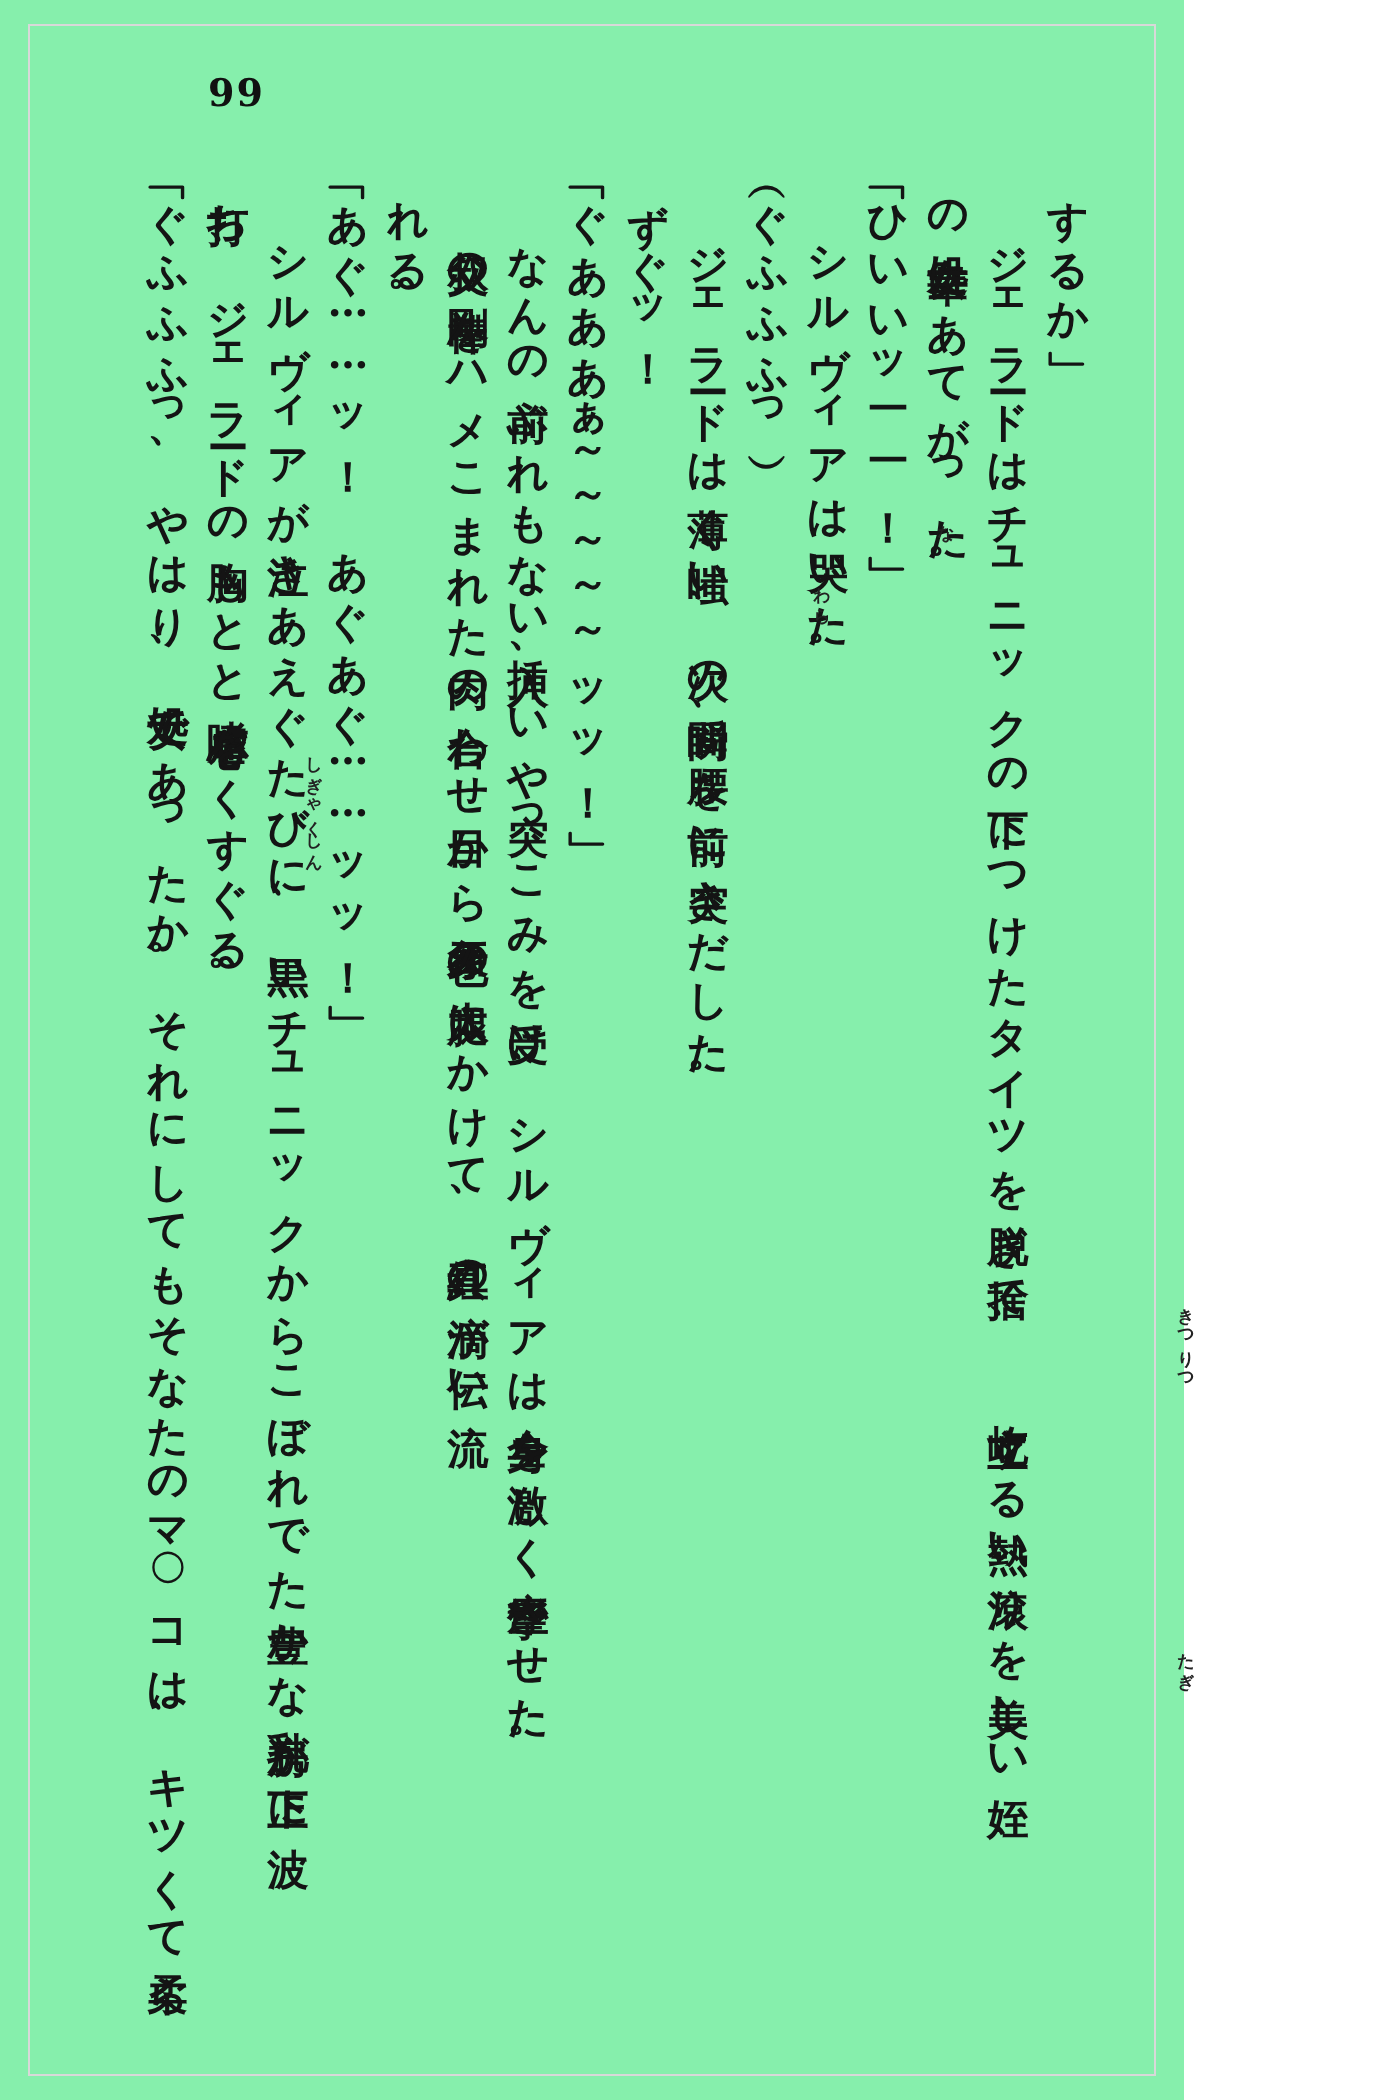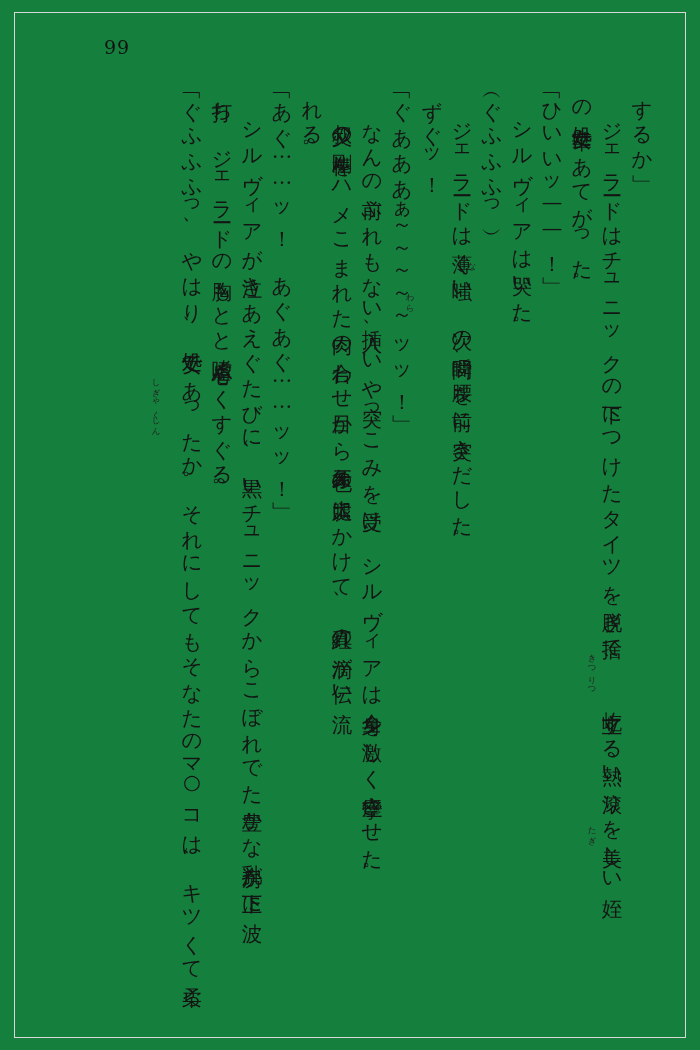--- a/index.html
+++ b/index.html
@@ -9,24 +9,25 @@
   }
   body {
     width: 700px;
     height: 1050px;
     overflow: hidden;
     font-family: "DejaVu Serif", "Liberation Serif", serif;
     color: #1a1a1a;
   }
   .page {
     position: relative;
-    width: 700px;
+    width: 592px;
     height: 1050px;
-    background: #15803d;
+    background: #86efac;
     box-sizing: border-box;
+    font-weight: bold;
   }
   
   .page::after {
     content: "";
     position: absolute;
     left: 14px;
     top: 12px;
     right: 14px;
     bottom: 12px;
     border: 1px solid #d8d8d8;

